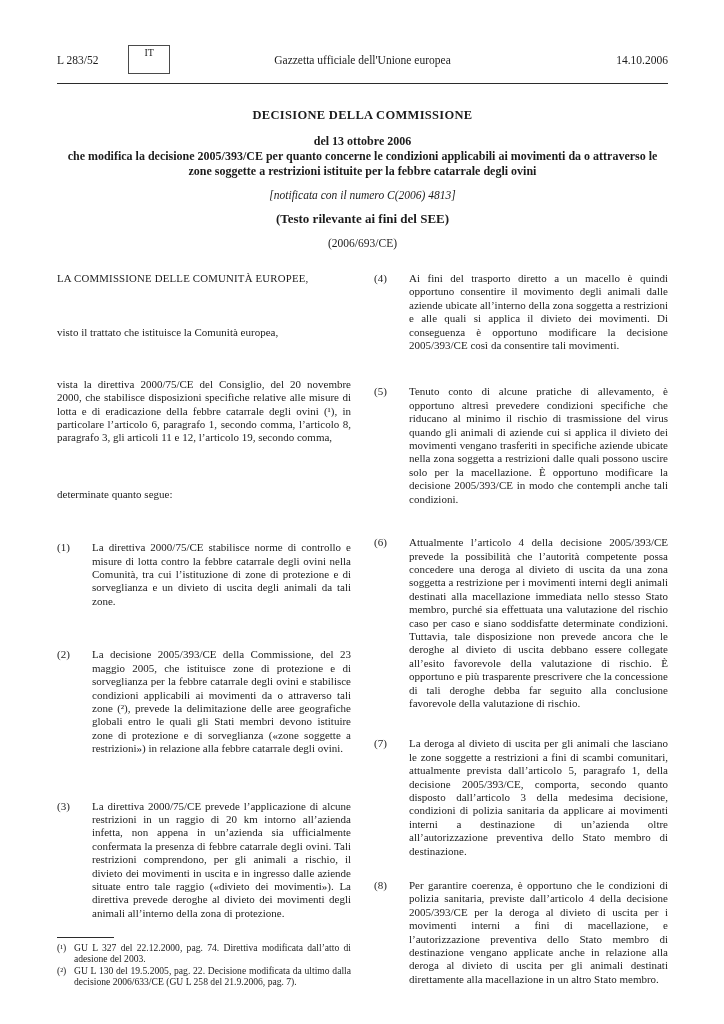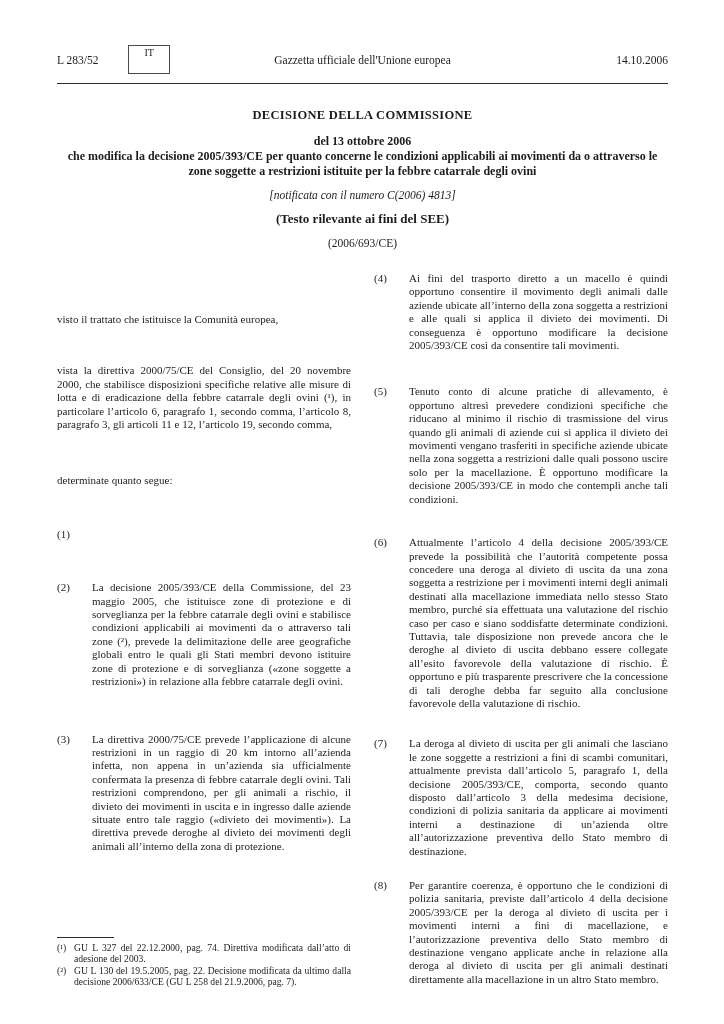--- a/index.html
+++ b/index.html
@@ -106,26 +106,28 @@
     <div class="title-date">del 13 ottobre 2006</div>
     <div class="title-subject">che modifica la decisione 2005/393/CE per quanto concerne le condizioni applicabili ai movimenti da o attraverso le zone soggette a restrizioni istituite per la febbre catarrale degli ovini</div>
     <div class="title-notif">[notificata con il numero C(2006) 4813]</div>
     <div class="title-see">(Testo rilevante ai fini del SEE)</div>
     <div class="title-number">(2006/693/CE)</div>
   </div>
 
   <div class="columns">
 
     <div class="col">
+      <p class="body-text caps-line">LA COMMISSIONE DELLE COMUNITÀ EUROPEE,</p>
       <p class="body-text mt-a">visto il trattato che istituisce la Comunità europea,</p>
       <p class="body-text mt-b">vista la direttiva 2000/75/CE del Consiglio, del 20 novembre 2000, che stabilisce disposizioni specifiche relative alle misure di lotta e di eradicazione della febbre catarrale degli ovini (¹), in particolare l’articolo 6, paragrafo 1, secondo comma, l’articolo 8, paragrafo 3, gli articoli 11 e 12, l’articolo 19, secondo comma,</p>
       <p class="body-text mt-c">determinate quanto segue:</p>
 
       <div class="recital mt-d">
         <div class="body-text recital-num">(1)</div>
+        <div class="body-text recital-text">La direttiva 2000/75/CE stabilisce norme di controllo e misure di lotta contro la febbre catarrale degli ovini nella Comunità, tra cui l’istituzione di zone di protezione e di sorveglianza e un divieto di uscita degli animali da tali zone.</div>
       </div>
       <div class="recital mt-d">
         <div class="body-text recital-num">(2)</div>
         <div class="body-text recital-text">La decisione 2005/393/CE della Commissione, del 23 maggio 2005, che istituisce zone di protezione e di sorveglianza per la febbre catarrale degli ovini e stabilisce condizioni applicabili ai movimenti da o attraverso tali zone (²), prevede la delimitazione delle aree geografiche globali entro le quali gli Stati membri devono istituire zone di protezione e di sorveglianza («zone soggette a restrizioni») in relazione alla febbre catarrale degli ovini.</div>
       </div>
       <div class="recital mt-e">
         <div class="body-text recital-num">(3)</div>
         <div class="body-text recital-text">La direttiva 2000/75/CE prevede l’applicazione di alcune restrizioni in un raggio di 20 km intorno all’azienda infetta, non appena in un’azienda sia ufficialmente confermata la presenza di febbre catarrale degli ovini. Tali restrizioni comprendono, per gli animali a rischio, il divieto dei movimenti in uscita e in ingresso dalle aziende situate entro tale raggio («divieto dei movimenti»). La direttiva prevede deroghe al divieto dei movimenti degli animali all’interno della zona di protezione.</div>
       </div>
 

